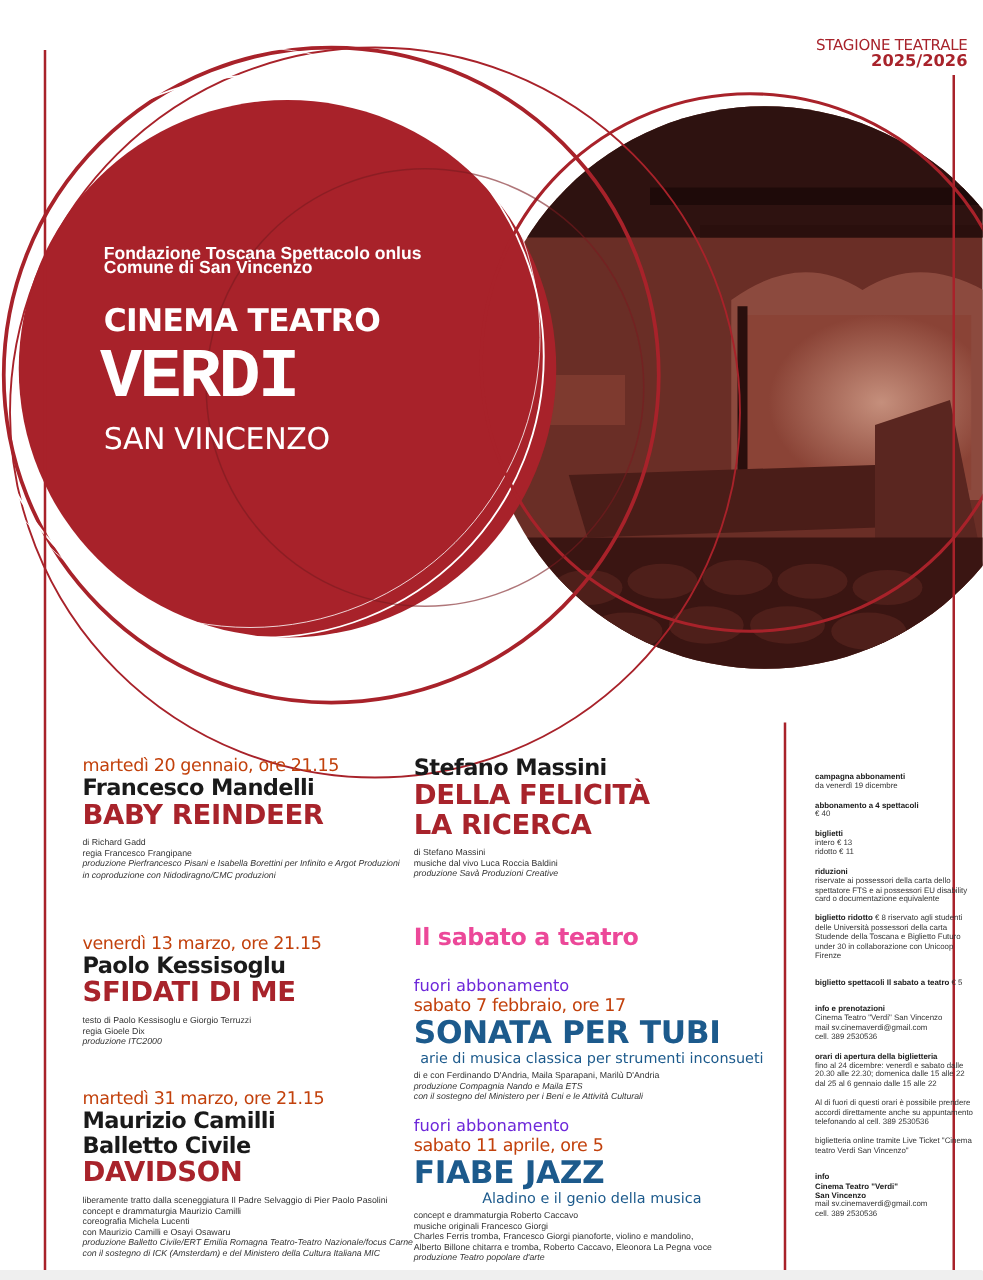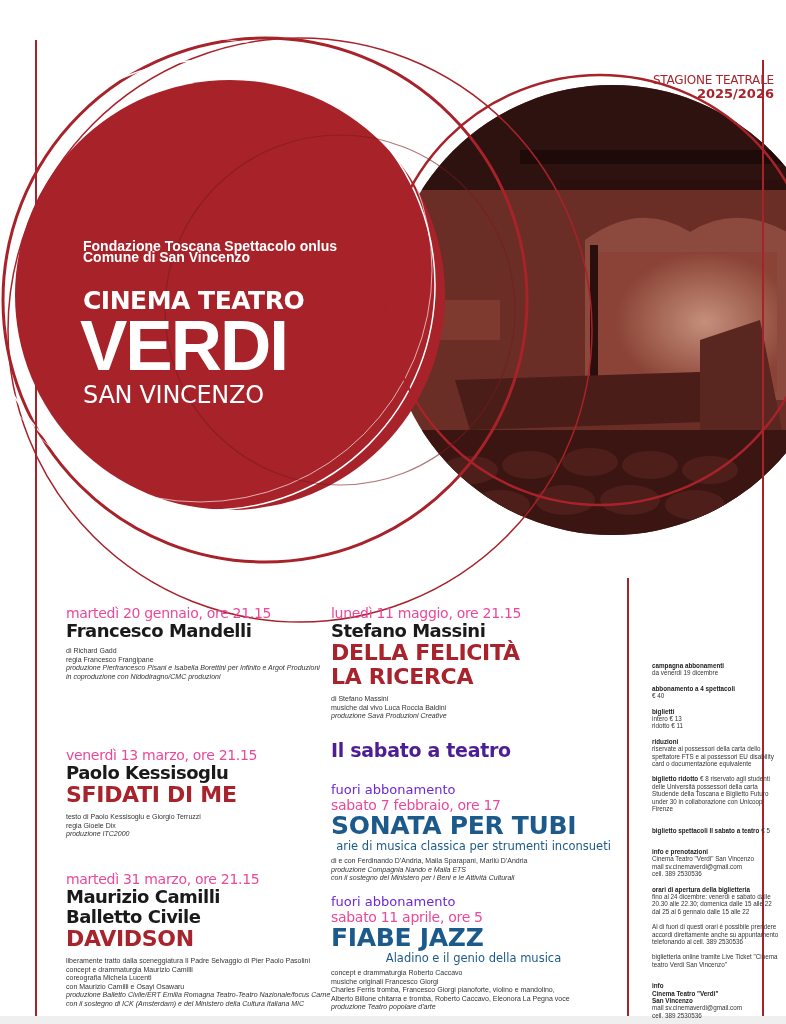--- a/index.html
+++ b/index.html
@@ -1,33 +1,33 @@
 <!DOCTYPE html>
 <html><head>
 <meta charset="utf-8">
 <style>
   html,body{margin:0;padding:0;}
   body{width:786px;height:1024px;position:relative;overflow:hidden;background:#ffffff;font-family:"DejaVu Sans",sans-serif;color:#1a1a1a;}
-  .abs{position:absolute;margin-top:44px;}
+  .abs{position:absolute;}
   svg.bg{position:absolute;left:0;top:0;}
   .season{right:12px;top:30px;text-align:right;color:#a8232b;line-height:1.05;}
   .season .l1{font-size:12px;letter-spacing:-0.2px;}
   .season .l2{font-size:13px;font-weight:bold;}
   .org{left:83px;top:197px;color:#fff;font-size:14px;font-weight:bold;line-height:11px;font-family:"Liberation Sans",sans-serif;}
   .title1{left:83px;top:242px;color:#fff;font-size:25px;font-weight:900;font-family:"DejaVu Sans",sans-serif;font-weight:bold;letter-spacing:-0.5px;}
-  .title2{left:80px;top:262px;color:#fff;font-size:71px;font-weight:bold;font-family:Liberation Sans, sans-serif;letter-spacing:-2px;line-height:80px;}
+  .title2{left:80px;top:262px;color:#fff;font-size:56px;font-weight:bold;font-family:Liberation Mono, monospace;letter-spacing:-2px;line-height:80px;}
   .title3{left:83px;top:337px;color:#fff;font-size:24px;font-family:"DejaVu Sans",sans-serif;letter-spacing:-0.3px;}
   .ev{position:absolute;}
-  .date{font-size:14px;color:#ec4899;line-height:16px;letter-spacing:-0.3px;font-family:"DejaVu Sans",sans-serif;}
+  .date{font-size:14px;color:#c2410c;line-height:16px;letter-spacing:-0.3px;font-family:"DejaVu Sans",sans-serif;}
   .who{font-size:18px;font-weight:bold;color:#1a1a1a;line-height:20px;letter-spacing:-0.5px;}
   .show{font-size:22px;font-weight:bold;color:#a8232b;line-height:24px;letter-spacing:-0.3px;}
   .sub{font-size:14px;color:#a8232b;line-height:16px;}
   .credits{font-size:7px;color:#333;line-height:8.5px;margin-top:6px;font-family:"Liberation Sans",sans-serif;}
   .credits .it{font-style:italic;}
-  .blue-h{font-size:19px;font-weight:bold;color:#4c1d95;letter-spacing:-0.3px;}
+  .blue-h{font-size:19px;font-weight:bold;color:#ec4899;letter-spacing:-0.3px;}
   .fuori{font-size:13px;color:#6d28d9;line-height:15px;}
   .bshow{font-size:25px;font-weight:bold;color:#1c5a8c;line-height:26px;letter-spacing:-0.3px;}
   .bsub{font-size:11.5px;color:#1c5a8c;line-height:14px;text-align:center;}
   .info{left:652px;top:618px;width:128px;font-size:6.3px;line-height:7.4px;color:#333;font-family:"Liberation Sans",sans-serif;}
   .info .blk{margin-bottom:8px;}
   .info b{color:#1a1a1a;}
 </style>
 </head>
 <body>
 
@@ -93,20 +93,21 @@
   <div>Fondazione Toscana Spettacolo onlus</div>
   <div>Comune di San Vincenzo</div>
 </div>
 <div class="abs title1">CINEMA TEATRO</div>
 <div class="abs title2">VERDI</div>
 <div class="abs title3">SAN VINCENZO</div>
 
 <div class="ev" style="left:66px;top:605px;width:260px;">
   <div class="date">martedì 20 gennaio, ore 21.15</div>
   <div class="who">Francesco Mandelli</div>
+  <div class="show">BABY REINDEER</div>
   <div class="credits">
     <div>di Richard Gadd</div>
     <div>regia Francesco Frangipane</div>
     <div class="it">produzione Pierfrancesco Pisani e Isabella Borettini per Infinito e Argot Produzioni</div>
     <div class="it">in coproduzione con Nidodiragno/CMC produzioni</div>
   </div>
 </div>
 
 <div class="ev" style="left:66px;top:747px;width:260px;">
   <div class="date">venerdì 13 marzo, ore 21.15</div>
@@ -128,21 +129,20 @@
     <div>liberamente tratto dalla sceneggiatura Il Padre Selvaggio di Pier Paolo Pasolini</div>
     <div>concept e drammaturgia Maurizio Camilli</div>
     <div>coreografia Michela Lucenti</div>
     <div>con Maurizio Camilli e Osayi Osawaru</div>
     <div class="it">produzione Balletto Civile/ERT Emilia Romagna Teatro-Teatro Nazionale/focus Carne</div>
     <div class="it">con il sostegno di ICK (Amsterdam) e del Ministero della Cultura Italiana MIC</div>
   </div>
 </div>
 
 <div class="ev" style="left:331px;top:605px;width:280px;">
-  <div class="date">lunedì 11 maggio, ore 21.15</div>
   <div class="who">Stefano Massini</div>
   <div class="show">DELLA FELICITÀ</div>
   <div class="show">LA RICERCA</div>
   <div class="credits">
     <div>di Stefano Massini</div>
     <div>musiche dal vivo Luca Roccia Baldini</div>
     <div class="it">produzione Savà Produzioni Creative</div>
   </div>
 </div>
 

